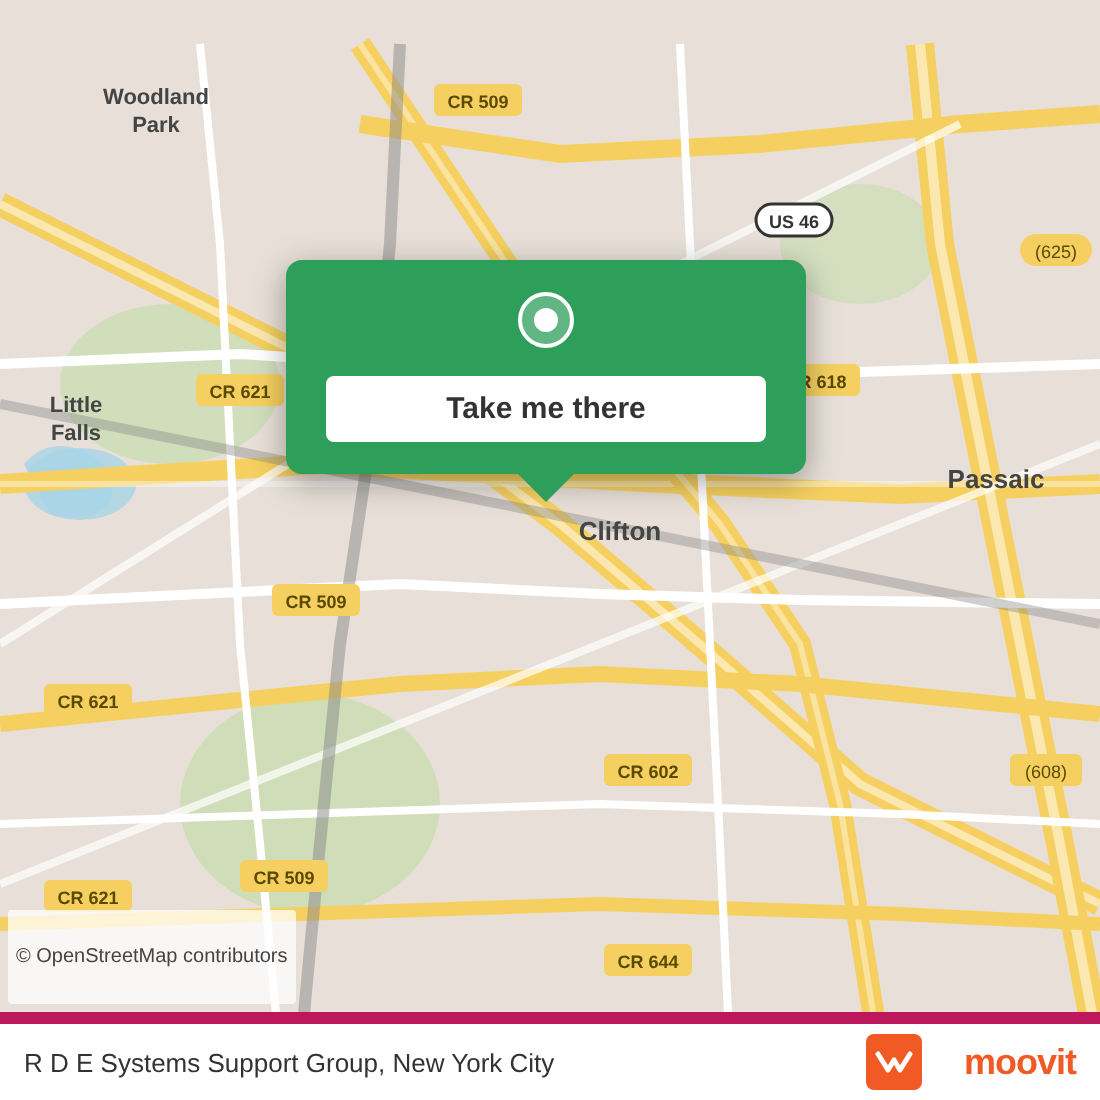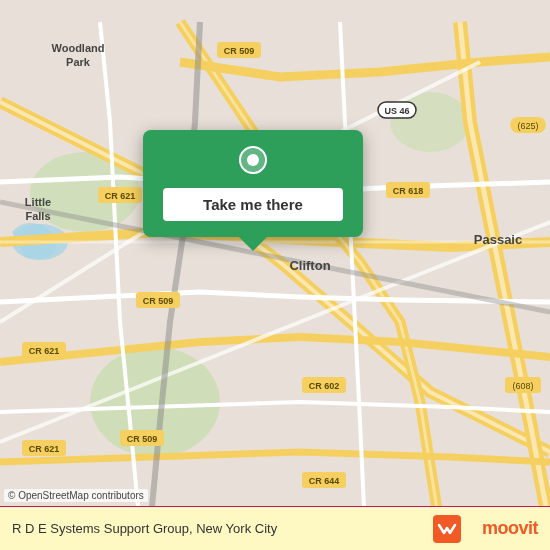--- a/index.html
+++ b/index.html
@@ -26,26 +26,26 @@
       top: 0; left: 0;
     }
 
     
     #bottom-bar {
       position: absolute;
       bottom: 0;
       left: 0;
       right: 0;
       height: 44px;
-      background: #fef9c3;
+      background: #ffffff;
       display: flex;
       align-items: center;
       justify-content: space-between;
       padding: 0 12px;
-      border-top: 1px solid #be185d;
+      border-top: 6px solid #be185d;
       z-index: 10;
     }
 
     #bottom-info {
       font-size: 13px;
       color: #333;
     }
 
     #moovit-logo {
       display: flex;
@@ -63,21 +63,21 @@
       font-weight: bold;
       color: #f15a24;
       letter-spacing: -0.5px;
     }
 
     
     #popup {
       position: absolute;
       top: 130px;
       left: 143px;
-      width: 220px;
+      width: 260px;
       background: #2e9e5b;
       border-radius: 8px;
       z-index: 20;
       display: flex;
       flex-direction: column;
       align-items: center;
       padding: 14px 20px 16px;
       box-shadow: 0 4px 16px rgba(0,0,0,0.35);
     }
 
@@ -112,21 +112,21 @@
     }
 
     
     #osm-attr {
       position: absolute;
       bottom: 48px;
       left: 4px;
       font-size: 10px;
       color: #444;
       background: rgba(255,255,255,0.75);
-      padding: 1px 4px;
+      padding: 18px 4px;
       border-radius: 2px;
       z-index: 10;
     }
   </style>
 </head>
 <body>
 
 <div id="map-container">
 
   <svg id="map-bg" viewBox="0 0 550 506" xmlns="http://www.w3.org/2000/svg">

